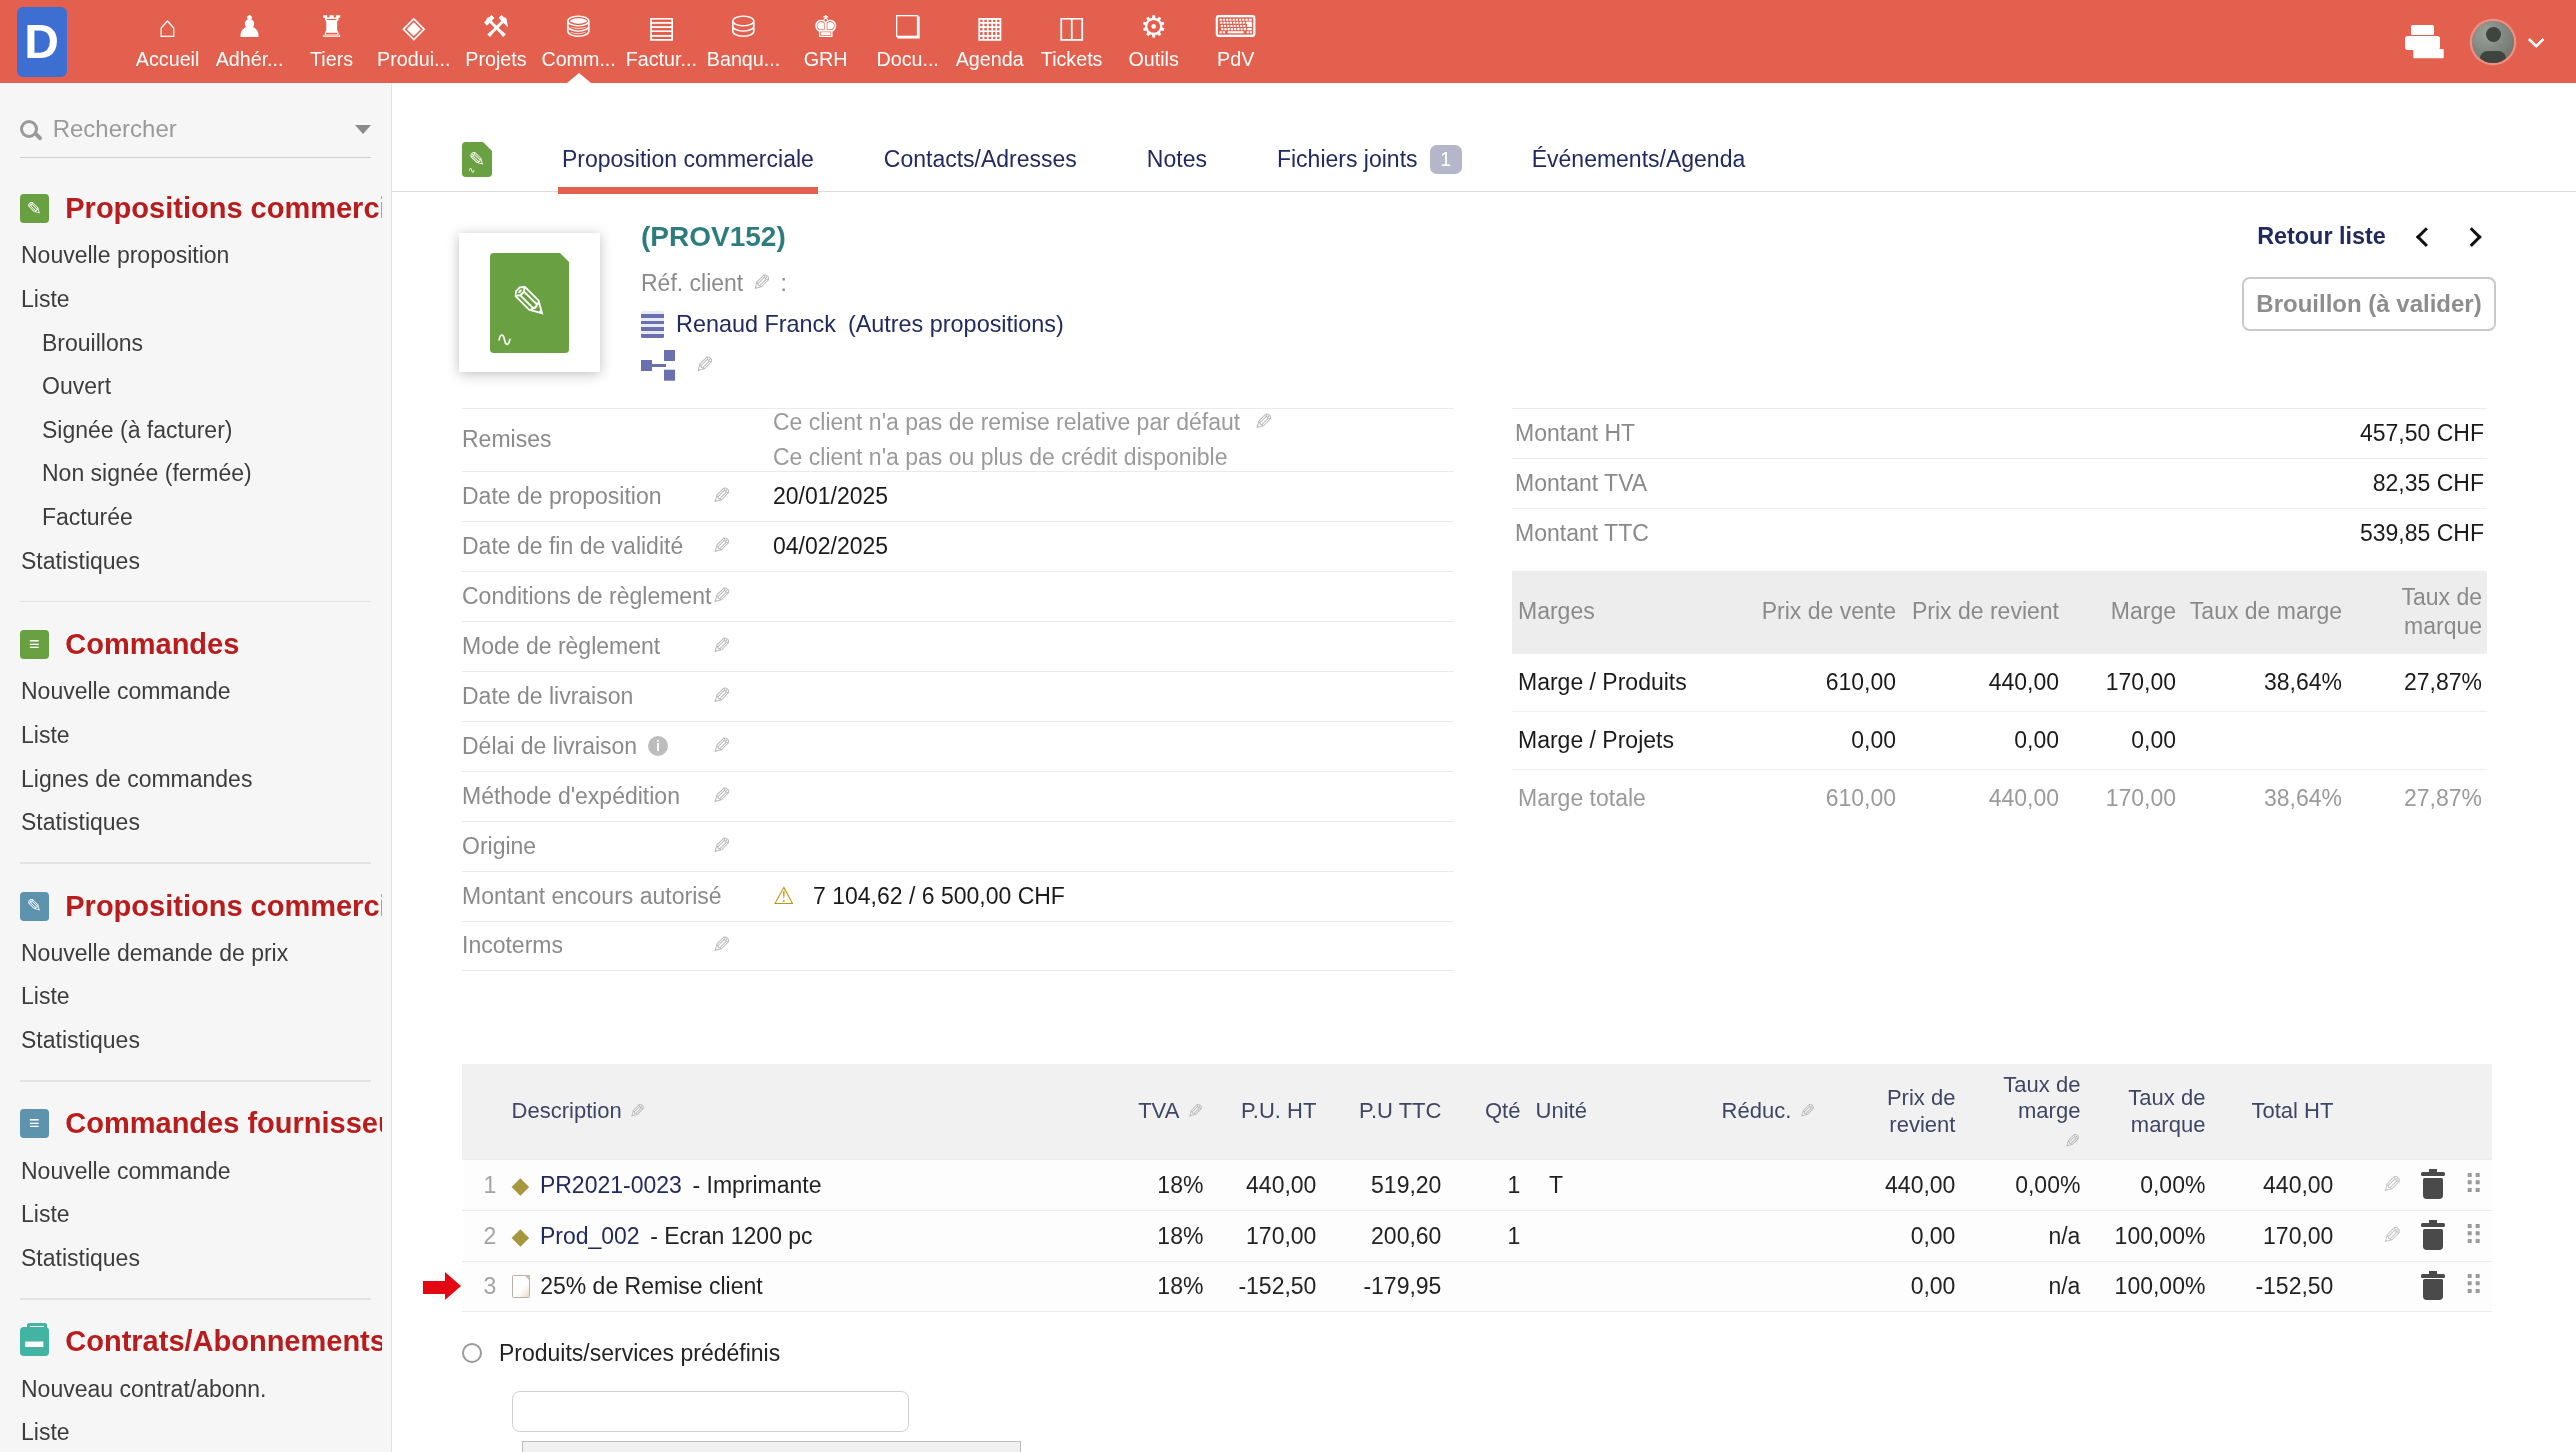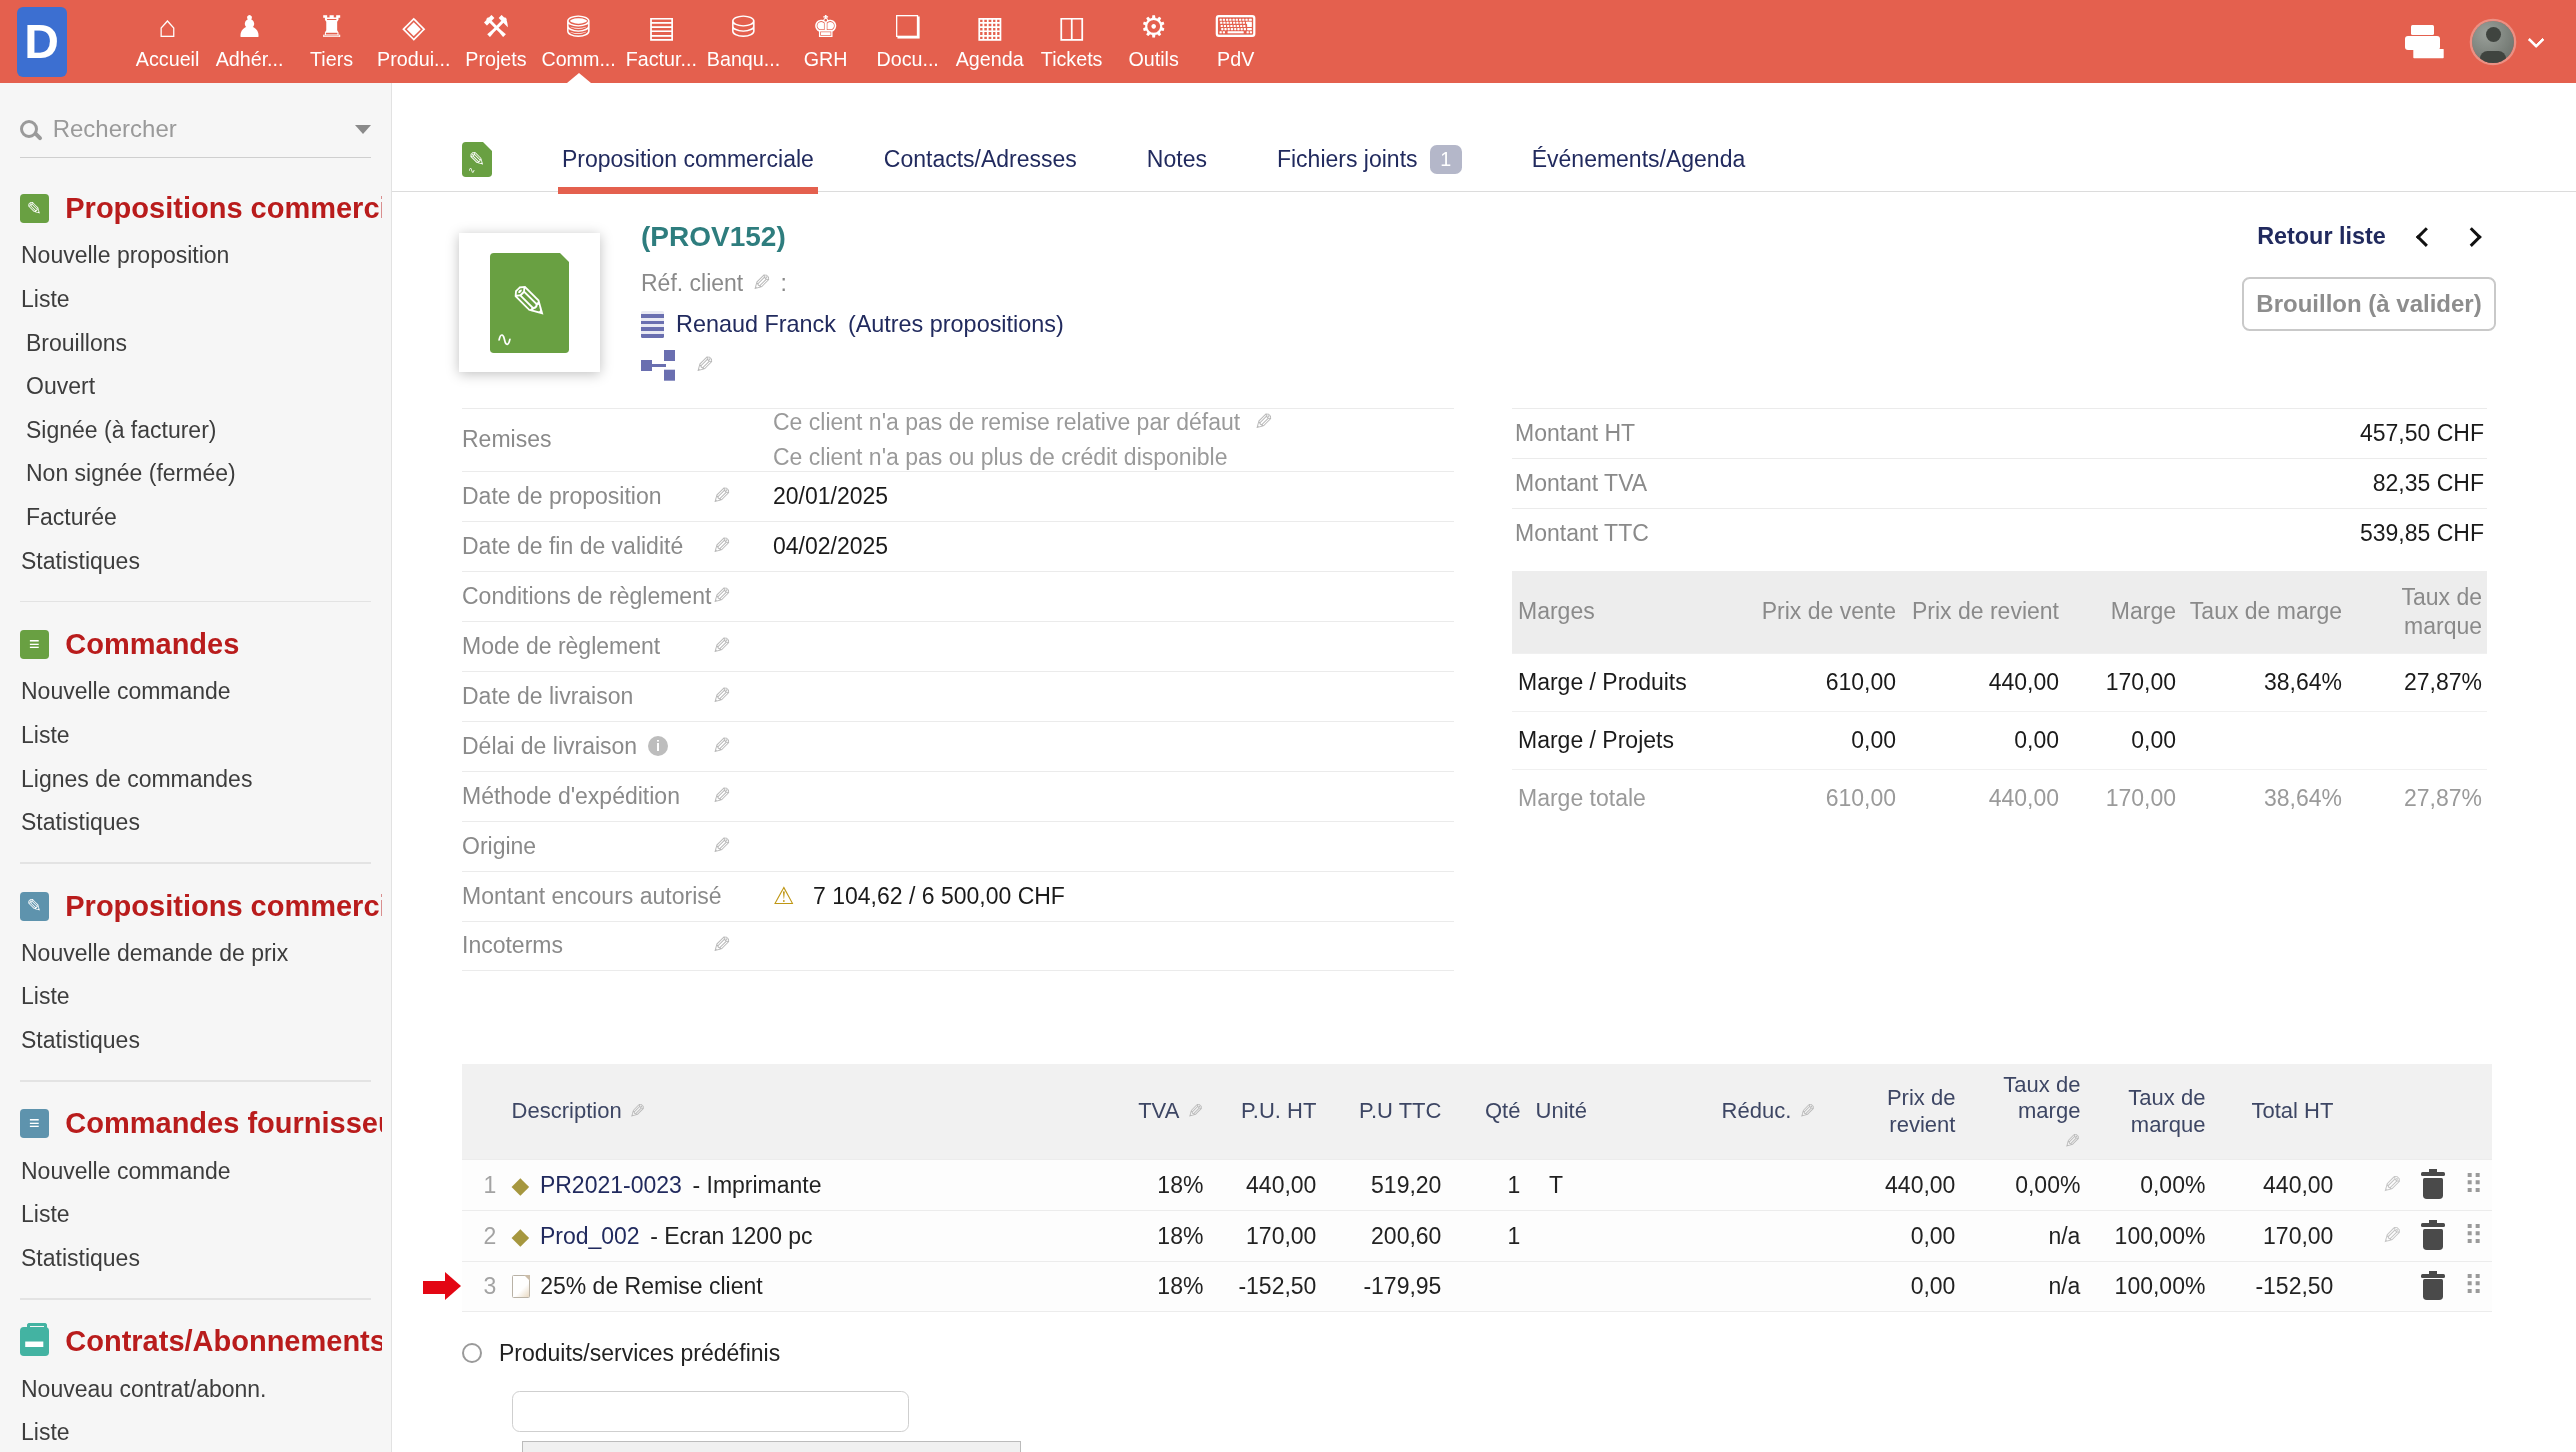--- a/index.html
+++ b/index.html
@@ -44,21 +44,21 @@
   .sb-wrap { margin-top:27px; }
   .sb-head { display:flex; align-items:center; gap:16.6px; padding:7.6px 0 9px 19.7px; cursor:pointer; }
   .sb-icon { width:29px; height:29px; border-radius:3.8px; color:#fff; font-size:18px; display:flex; align-items:center; justify-content:center; flex:none; position:relative; }
   .icon-proposal, .icon-order { background:var(--sb-green,#69a042); }
   .icon-proposal-supplier, .icon-order-supplier { background:var(--sb-blue,#5e93ad); }
   .icon-contract { background:var(--sb-teal,#43b3a2); }
   .icon-contract::before { content:""; position:absolute; top:-4.5px; left:50%; margin-left:-6.8px; width:13.6px; height:7.6px;
     border:3px solid var(--sb-teal,#43b3a2); border-bottom:none; border-radius:3px 3px 0 0; }
   .sb-title { font-size:29px; font-weight:bold; color:#b91c1c; white-space:nowrap; overflow:hidden; max-width:317px; }
   .sb-item { font-size:23px; color:#3d3d3d; padding:8.3px 0 8.3px 21px; cursor:pointer; white-space:nowrap; }
-  .sb-item.ind { padding-left:26px; }
+  .sb-item.ind { padding-left:42px; }
   .sb-divider { height:1.5px; background:#e3e3e3; margin:18px 19.7px; }
 
   
   .main { position:absolute; left:392px; top:83px; width:2184px; height:1370px; background:#fff; }
 
   .tabbar { position:absolute; left:0; top:44px; width:100%; height:65px; border-bottom:1.5px solid #dcdcdc;
     display:flex; align-items:center; gap:70px; padding-left:70px; }
   .docicon { background:var(--sb-green,#69a042); border-radius:3.8px; position:relative;
     display:flex; align-items:center; justify-content:center; color:#fff; }
   .docicon::before { content:""; position:absolute; top:0; right:0; border-top:9px solid #fff; border-left:9px solid transparent; }

